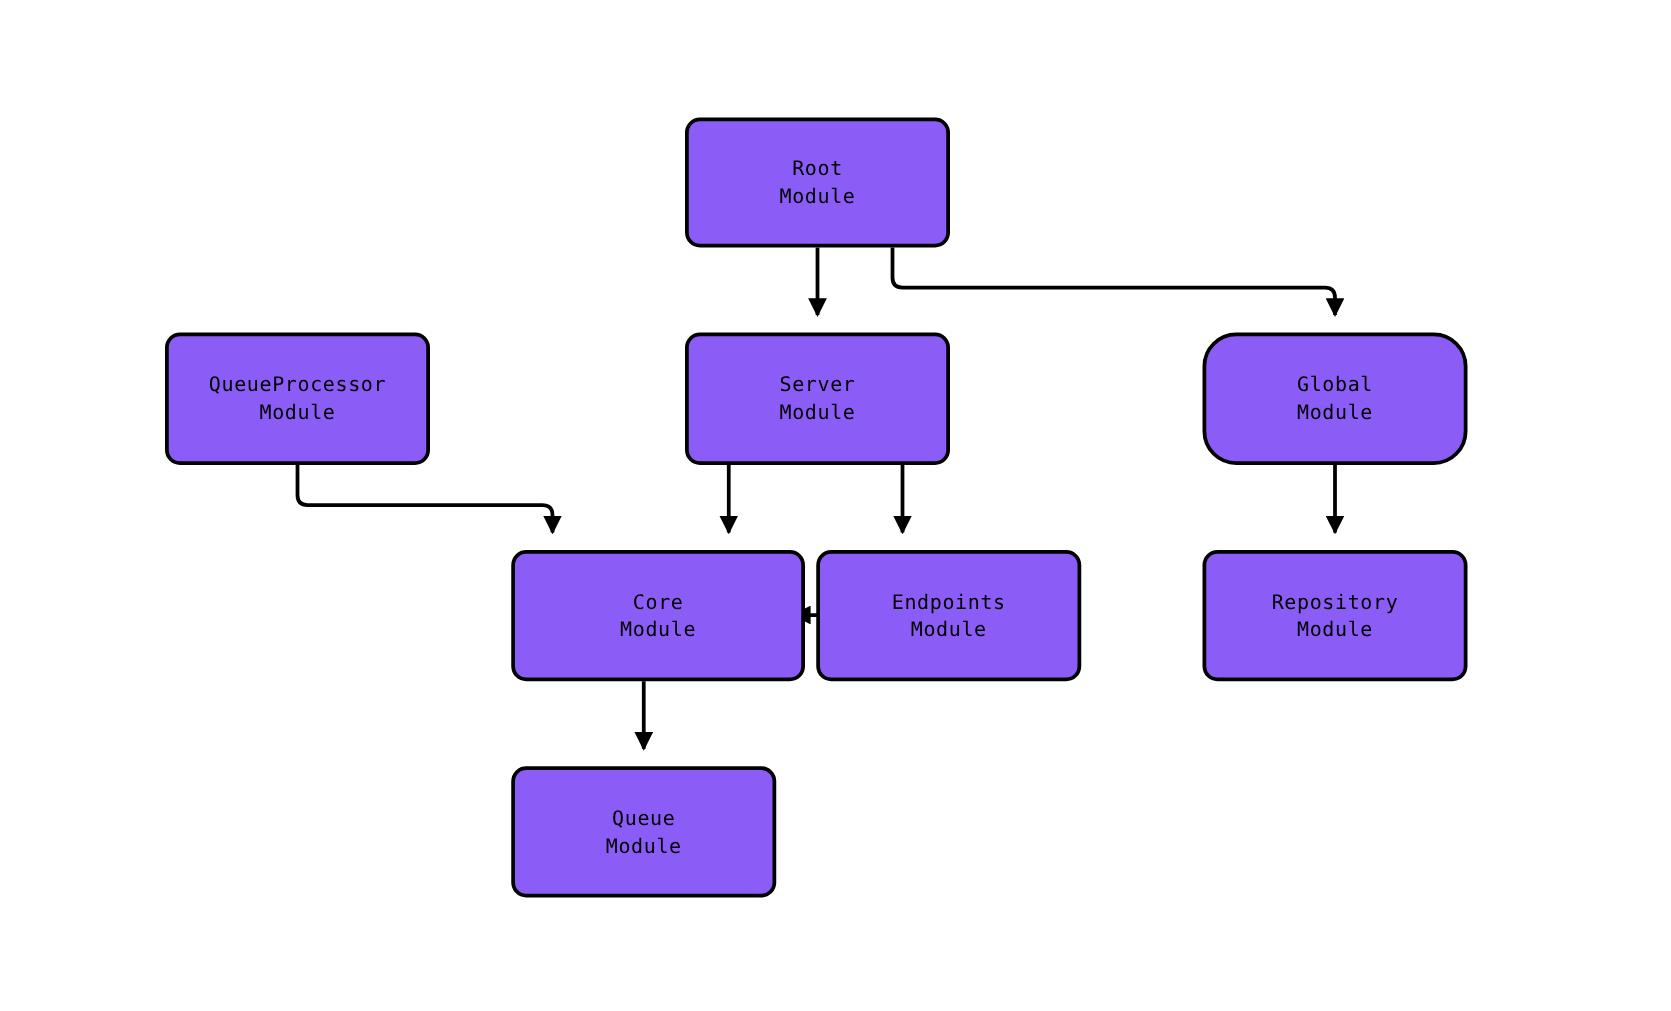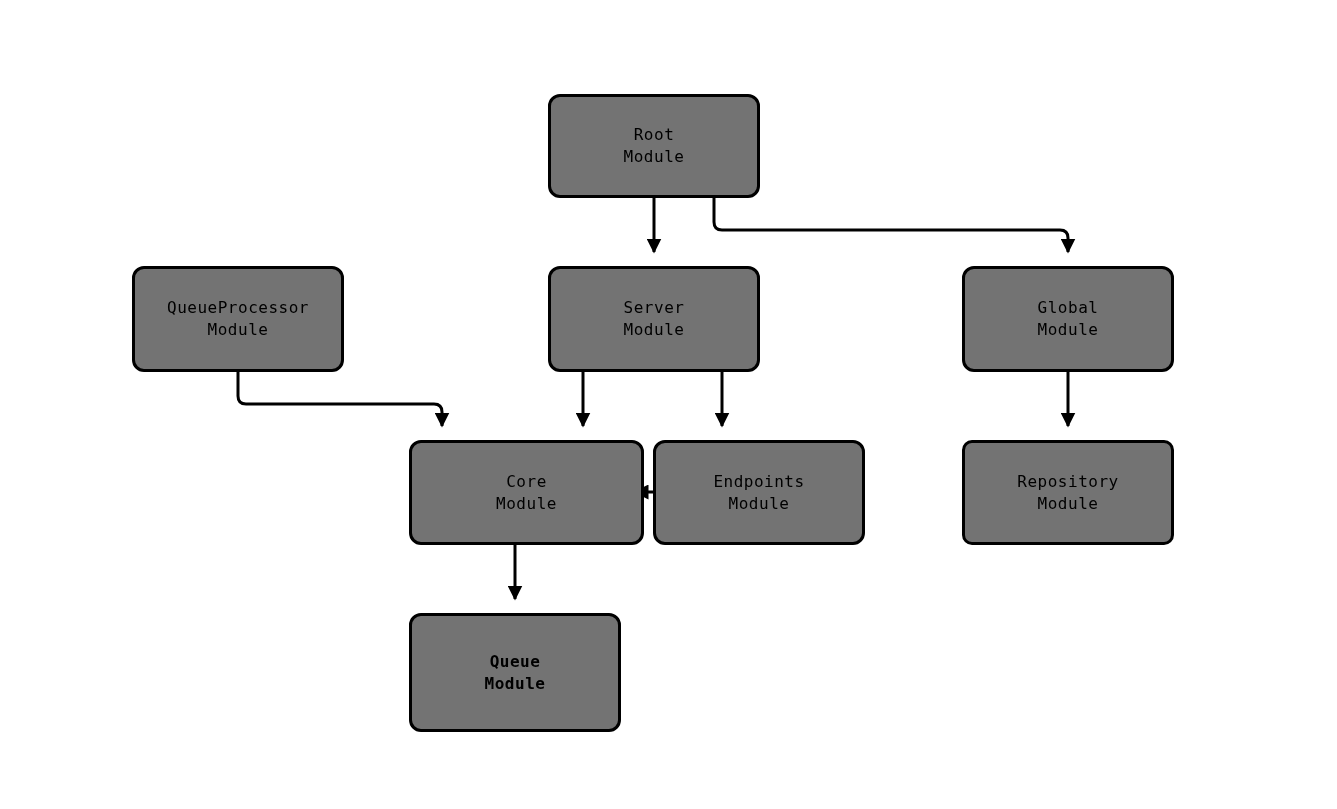--- a/index.html
+++ b/index.html
@@ -20,21 +20,21 @@
     left: 0;
     top: 0;
     width: 1337px;
     height: 809px;
   }
   .node {
     position: absolute;
     box-sizing: border-box;
     border: 3px solid #000000;
     border-radius: 12px;
-    background: #737373;
+    background: #8b5cf6;
     display: flex;
     flex-direction: column;
     align-items: center;
     justify-content: center;
     z-index: 2;
   }
   .node-line {
     font-family: "DejaVu Sans Mono", monospace;
     font-size: 16px;
     line-height: 22px;
@@ -97,38 +97,38 @@
   <div class="node" style="left:132px; top:266px; width:212px; height:106px;">
     <div class="node-line">QueueProcessor</div>
     <div class="node-line">Module</div>
   </div>
 
   <div class="node" style="left:548px; top:266px; width:212px; height:106px;align-items:center;">
     <div class="node-line">Server</div>
     <div class="node-line">Module</div>
   </div>
 
-  <div class="node" style="left:962px; top:266px; width:212px; height:106px;">
+  <div class="node" style="left:962px; top:266px; width:212px; height:106px;border-radius:27px;">
     <div class="node-line">Global</div>
     <div class="node-line">Module</div>
   </div>
 
   <div class="node" style="left:409px; top:440px; width:235px; height:105px;">
     <div class="node-line">Core</div>
     <div class="node-line">Module</div>
   </div>
 
   <div class="node" style="left:653px; top:440px; width:212px; height:105px;">
     <div class="node-line">Endpoints</div>
     <div class="node-line">Module</div>
   </div>
 
-  <div class="node" style="left:962px; top:440px; width:212px; height:105px;border-radius:10px;">
+  <div class="node" style="left:962px; top:440px; width:212px; height:105px;">
     <div class="node-line">Repository</div>
     <div class="node-line">Module</div>
   </div>
 
-  <div class="node" style="left:409px; top:613px; width:212px; height:119px;font-weight:bold;">
+  <div class="node" style="left:409px; top:613px; width:212px; height:105px;">
     <div class="node-line">Queue</div>
     <div class="node-line">Module</div>
   </div>
 
 </div>
 
 </body></html>

